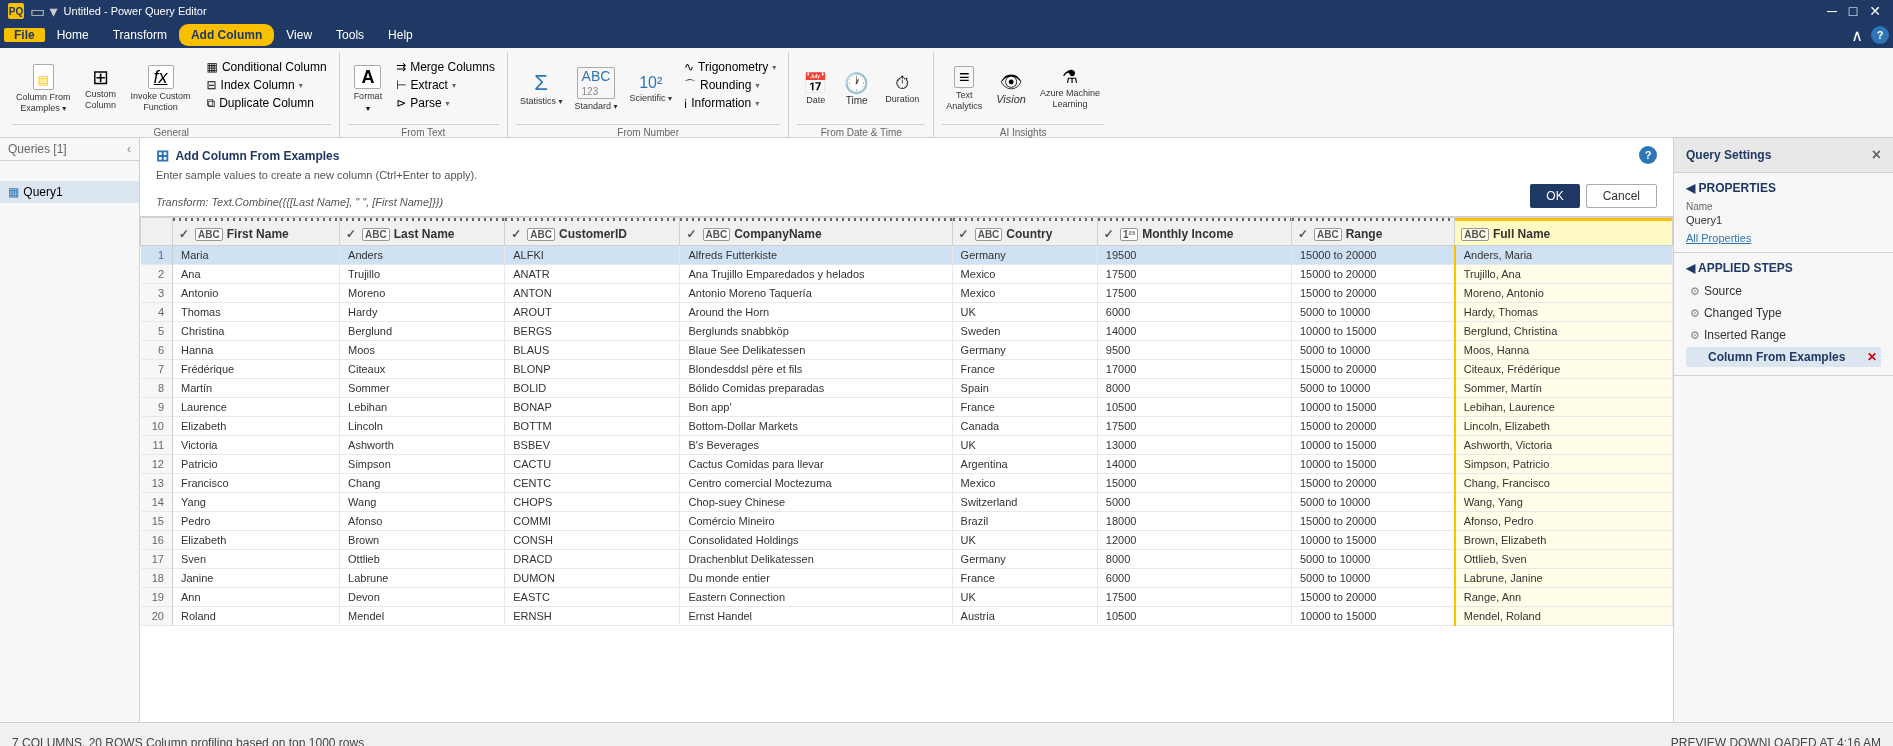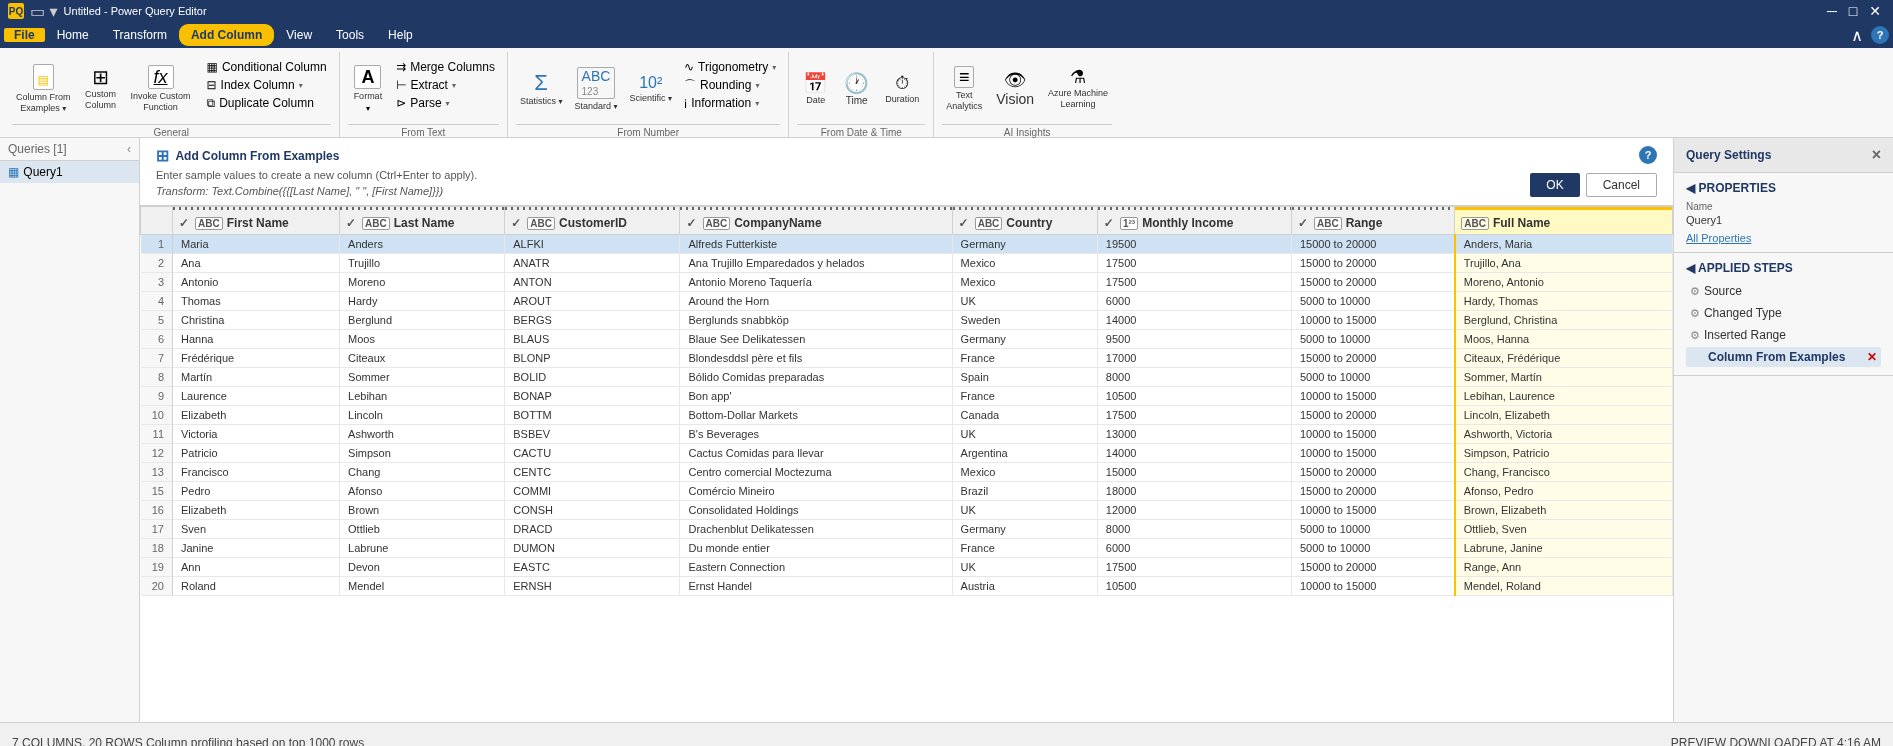--- a/index.html
+++ b/index.html
@@ -101,20 +101,21 @@
       height: calc(100vh - 22px - 26px - 90px - 24px);
     }
 
     
     .sidebar {
       width: 140px;
       background: #f7f7f7;
       border-right: 1px solid #d0d0d0;
       display: flex;
       flex-direction: column;
+      gap: 20px;
     }
     .sidebar-header {
       display: flex;
       justify-content: space-between;
       align-items: center;
       padding: 4px 8px;
       border-bottom: 1px solid #d0d0d0;
       font-size: 11px;
       color: #666;
     }
@@ -146,21 +147,21 @@
     }
     .add-column-title {
       font-size: 13px;
       font-weight: 600;
       color: #1f3864;
       display: flex;
       align-items: center;
       gap: 6px;
       margin-bottom: 4px;
     }
-    .add-column-desc { font-size: 11px; color: #555; margin-bottom: 4px; }
+    .add-column-desc { font-size: 11px; color: #555; margin-bottom: 15px; }
     .add-column-formula { font-size: 11px; color: #555; font-style: italic; }
     .banner-buttons {
       position: absolute;
       right: 16px;
       bottom: 8px;
       display: flex;
       gap: 6px;
     }
     .btn-ok {
       background: #1f3864;
@@ -478,21 +479,21 @@
   </div>
 
   <div class="ribbon-group">
     <div class="ribbon-items">
       <div style="display:flex; flex-direction:column; align-items:center; cursor:pointer; padding:2px 4px; border-radius:3px; height:62px; justify-content:center; gap:2px;">
         <div style="font-size:18px; line-height:1; border:1px solid #aaa; padding:1px 4px; border-radius:2px;">≡</div>
         <div style="font-size:9px; text-align:center; color:#333; line-height:1.2;">Text<br>Analytics</div>
       </div>
       <div style="display:flex; flex-direction:column; align-items:center; cursor:pointer; padding:2px 6px; border-radius:3px; height:62px; justify-content:center; gap:2px;">
         <div style="font-size:18px; line-height:1;">👁</div>
-        <div style="font-size:14px; text-align:center; color:#333;">Vision</div>
+        <div style="font-size:11px; text-align:center; color:#333;font-style:italic;">Vision</div>
       </div>
       <div style="display:flex; flex-direction:column; align-items:center; cursor:pointer; padding:2px 4px; border-radius:3px; height:62px; justify-content:center; gap:2px; min-width:56px;">
         <div style="font-size:18px; line-height:1;">⚗</div>
         <div style="font-size:9px; text-align:center; color:#333; line-height:1.2;">Azure Machine<br>Learning</div>
       </div>
     </div>
     <div class="ribbon-group-label">AI Insights</div>
   </div>
 </div>
 
@@ -733,20 +734,31 @@
               <td>Francisco</td>
               <td>Chang</td>
               <td>CENTC</td>
               <td>Centro comercial Moctezuma</td>
               <td>Mexico</td>
               <td>15000</td>
               <td>15000 to 20000</td>
               <td style="background: rgb(255, 253, 231); border-left: 2px solid rgb(255, 192, 0);">Chang, Francisco</td>
             </tr>
             <tr>
+              <td>14</td>
+              <td>Yang</td>
+              <td>Wang</td>
+              <td>CHOPS</td>
+              <td>Chop-suey Chinese</td>
+              <td>Switzerland</td>
+              <td>5000</td>
+              <td>5000 to 10000</td>
+              <td style="background: rgb(255, 253, 231); border-left: 2px solid rgb(255, 192, 0);">Wang, Yang</td>
+            </tr>
+            <tr>
               <td>15</td>
               <td>Pedro</td>
               <td>Afonso</td>
               <td>COMMI</td>
               <td>Comércio Mineiro</td>
               <td>Brazil</td>
               <td>18000</td>
               <td>15000 to 20000</td>
               <td style="background: rgb(255, 253, 231); border-left: 2px solid rgb(255, 192, 0);">Afonso, Pedro</td>
             </tr>

